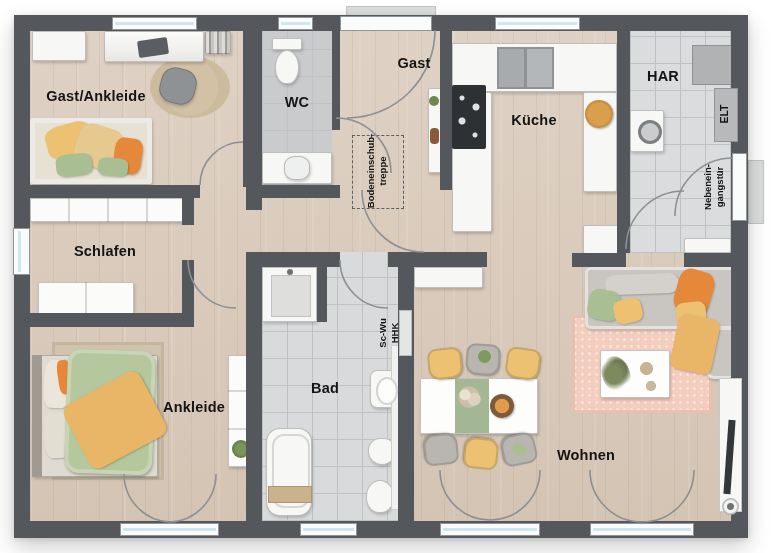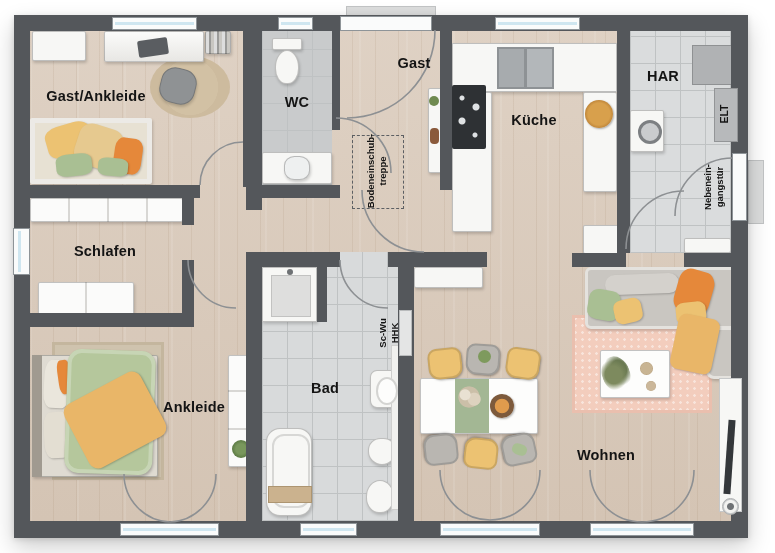--- a/index.html
+++ b/index.html
@@ -203,21 +203,21 @@
   </svg>
 
   <div class="rlabel" style="left:96px;top:96px;">Gast/Ankleide</div>
   <div class="rlabel" style="left:297px;top:102px;">WC</div>
   <div class="rlabel" style="left:414px;top:63px;">Gast</div>
   <div class="rlabel" style="left:534px;top:120px;">Küche</div>
   <div class="rlabel" style="left:652px;top:76px;margin-left:11px;">HAR</div>
   <div class="rlabel" style="left:105px;top:251px;">Schlafen</div>
   <div class="rlabel" style="left:194px;top:407px;">Ankleide</div>
   <div class="rlabel" style="left:325px;top:388px;">Bad</div>
-  <div class="rlabel" style="left:606px;top:455px;text-align:right;">Wohnen</div>
+  <div class="rlabel" style="left:586px;top:455px;text-align:right;">Wohnen</div>
   <div class="vlabel" style="left:377px;top:171px;">Bodeneinschub-
 treppe</div>
   <div class="vlabel" style="left:389px;top:333px;">Sc-Wu
 HHK</div>
   <div class="vlabel" style="left:725px;top:114px;font-size:10.5px;">ELT</div>
   <div class="vlabel" style="left:714px;top:187px;">Nebenein-
 gangstür</div>
 </div>
 
 </body></html>

